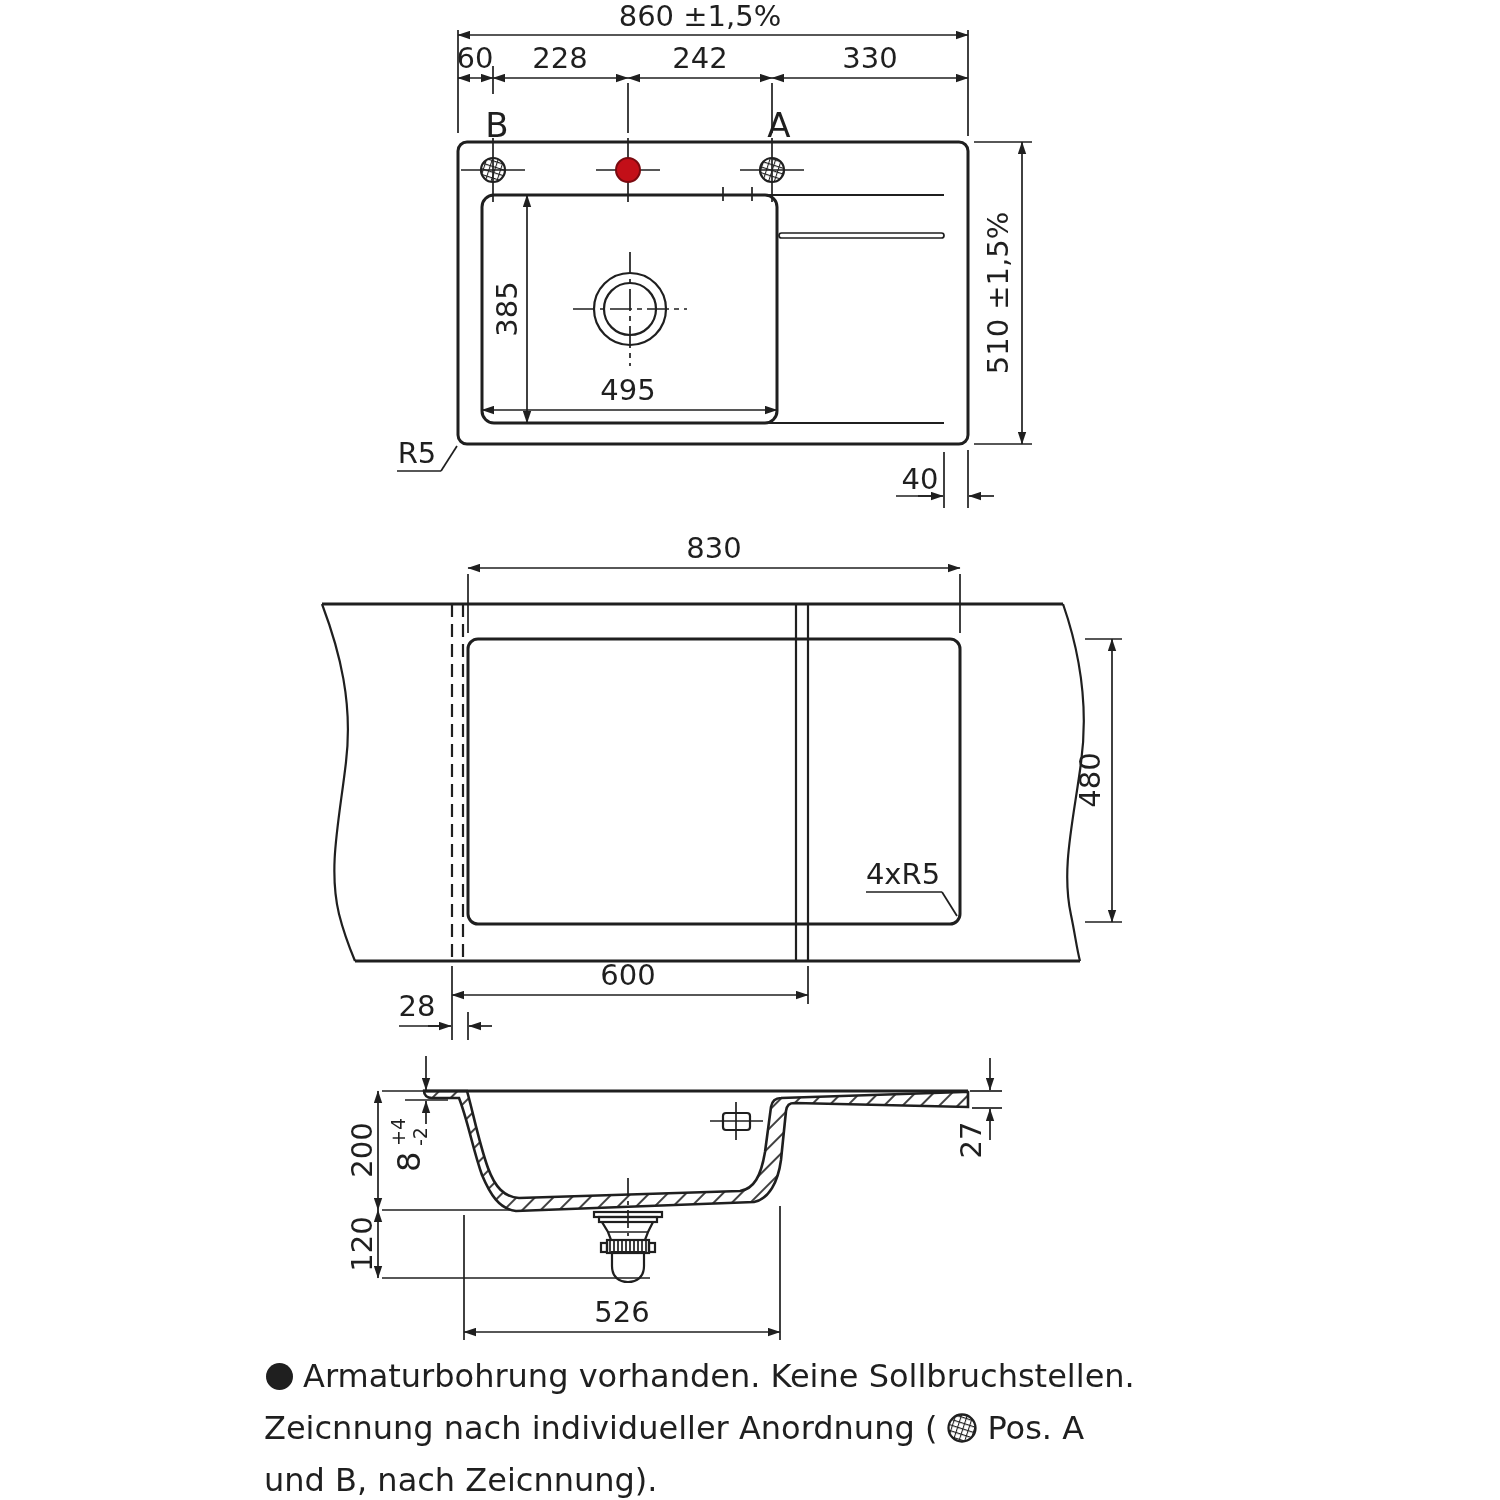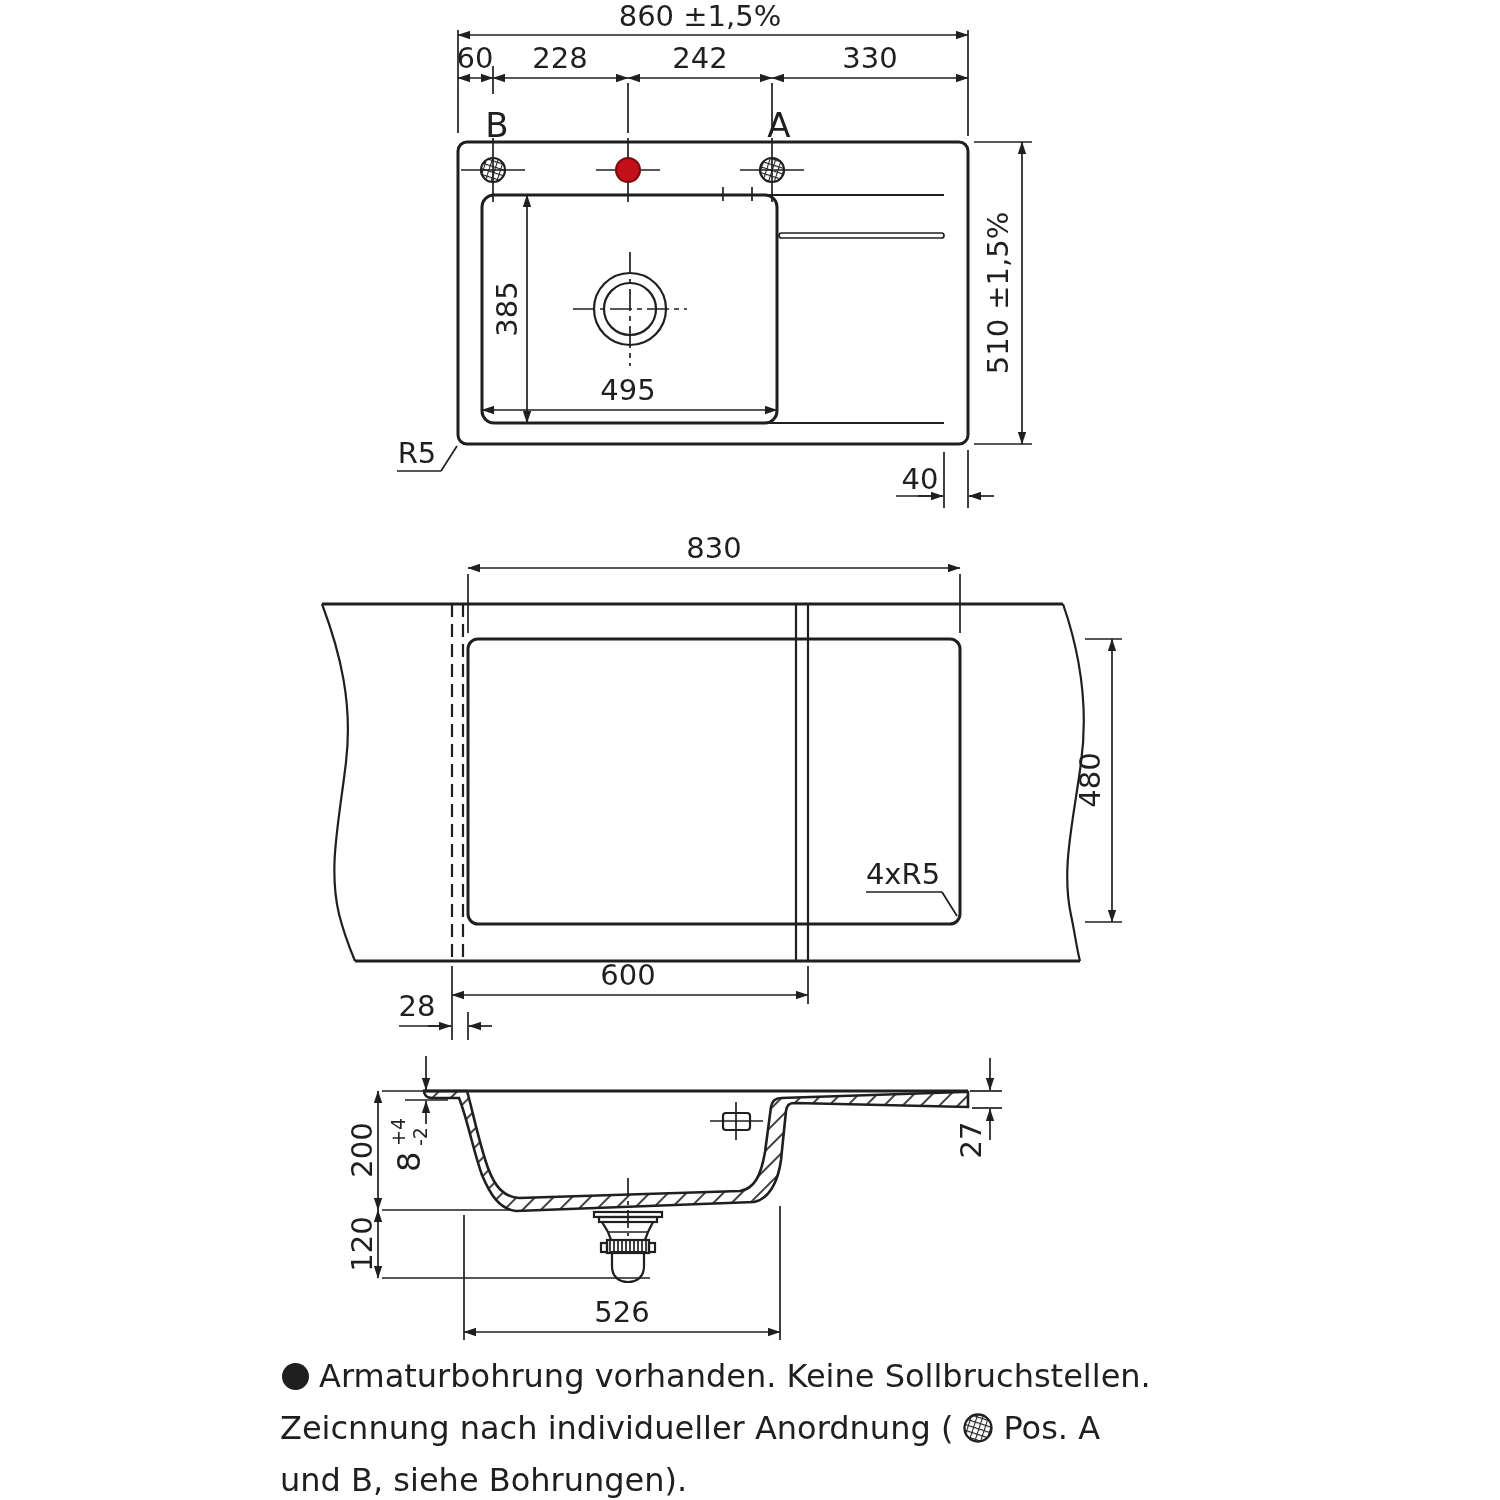--- a/index.html
+++ b/index.html
@@ -5,21 +5,21 @@
   html,body{margin:0;padding:0;background:#ffffff;}
   body{width:1500px;height:1500px;position:relative;font-family:"DejaVu Sans",sans-serif;}
   svg text{font-family:"DejaVu Sans",sans-serif;}
   .o3{fill:none;stroke:#1f1f1f;stroke-width:3;}
   .o2{fill:none;stroke:#1f1f1f;stroke-width:2.2;}
   .d{fill:none;stroke:#1f1f1f;stroke-width:1.7;}
   .t{font-size:29px;fill:#1f1f1f;}
   .tb{font-size:34px;fill:#1f1f1f;}
   .ts{font-size:19px;fill:#1f1f1f;}
   .notes{position:absolute;left:264px;top:1350px;font-size:32px;color:#1f1f1f;}
-  .note-row{display:flex;align-items:center;gap:8px;height:52px;white-space:nowrap;margin-left:16px;}
+  .note-row{display:flex;align-items:center;gap:8px;height:52px;white-space:nowrap;}
   .sym{flex:0 0 auto;}
 </style>
 </head>
 <body>
 
 
 
 <svg width="1500" height="1500" viewBox="0 0 1500 1500">
   <defs>
     <marker id="arr" viewBox="0 0 12 8" refX="11.5" refY="4" markerWidth="13" markerHeight="9" orient="auto-start-reverse" markerUnits="userSpaceOnUse">
@@ -257,18 +257,18 @@
     <span>Armaturbohrung vorhanden. Keine Sollbruchstellen.</span>
   </div>
   <div class="note-row">
     <span>Zeicnnung nach individueller Anordnung (</span>
     <svg class="sym" width="34" height="34">
       <circle cx="17" cy="17" r="13.5" fill="url(#grid)" stroke="#1f1f1f" stroke-width="2.3"></circle>
     </svg>
     <span>Pos. A</span>
   </div>
   <div class="note-row">
-    <span>und B, siehe Bohrungen).</span>
+    <span>und B, nach Zeicnnung).</span>
   </div>
 </div>
 
 
 
 
 </body></html>

